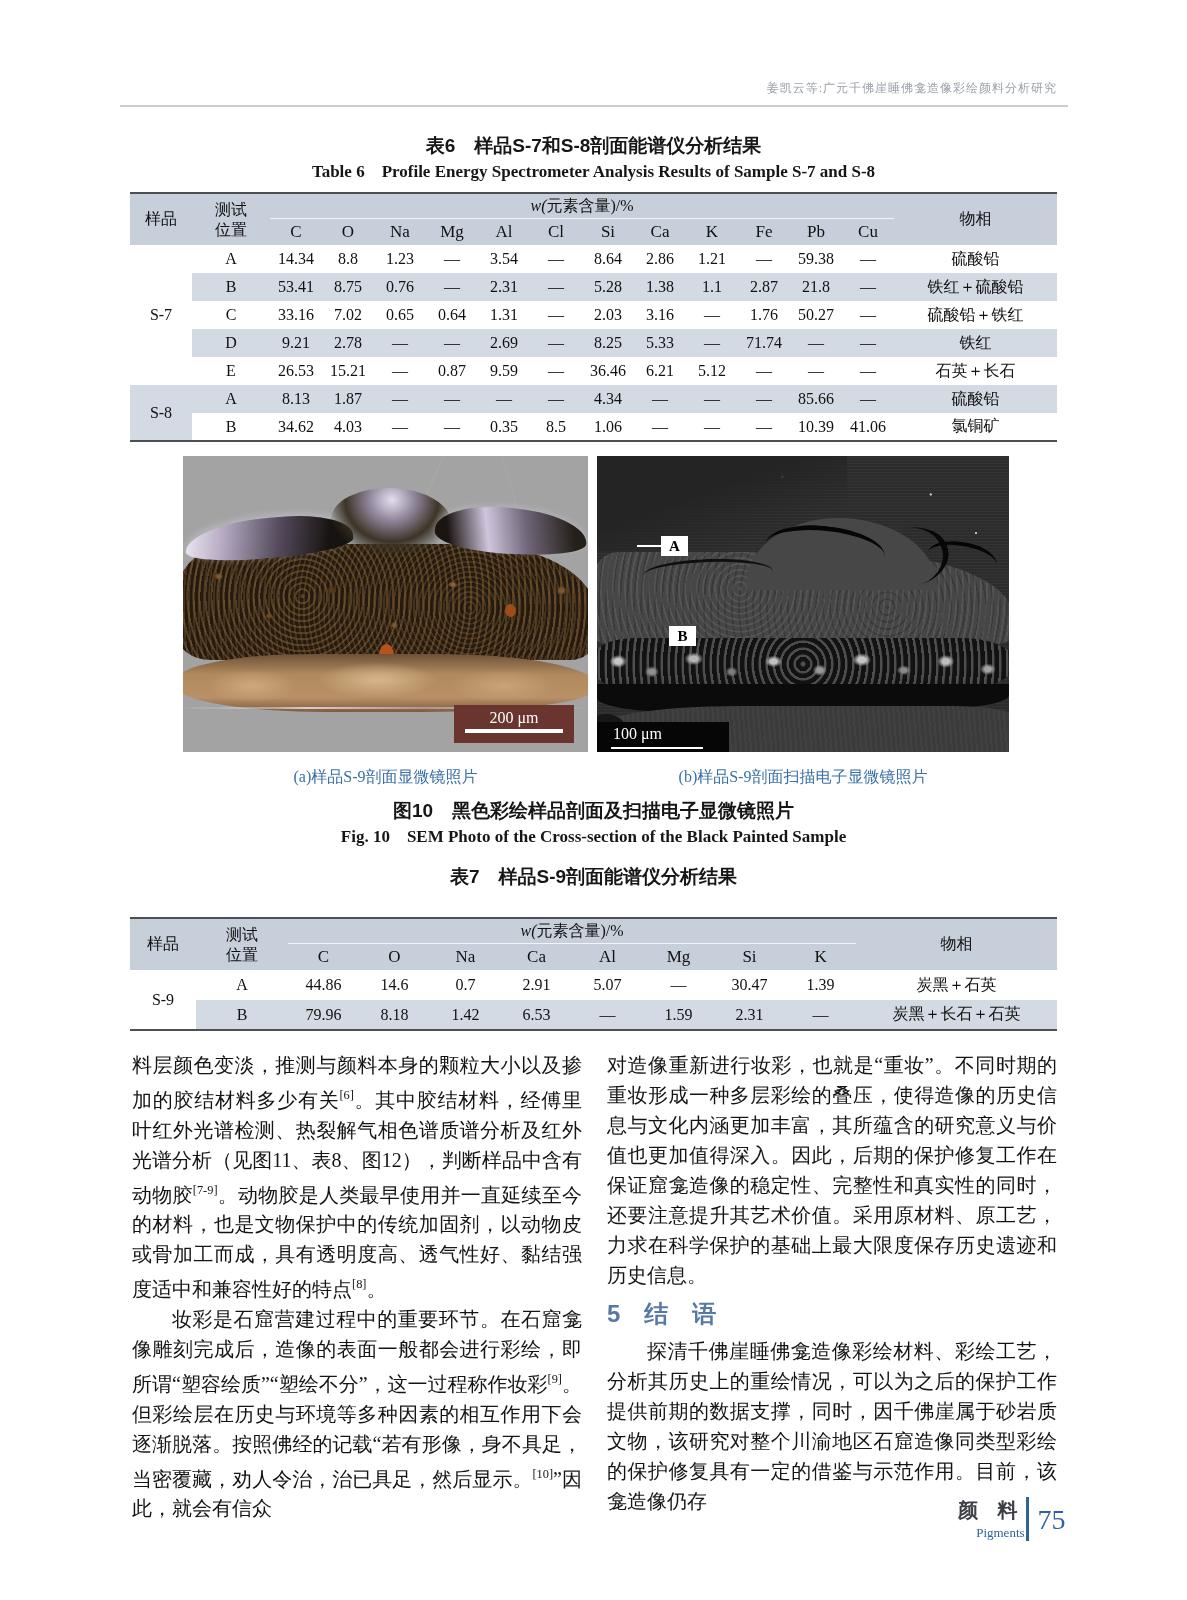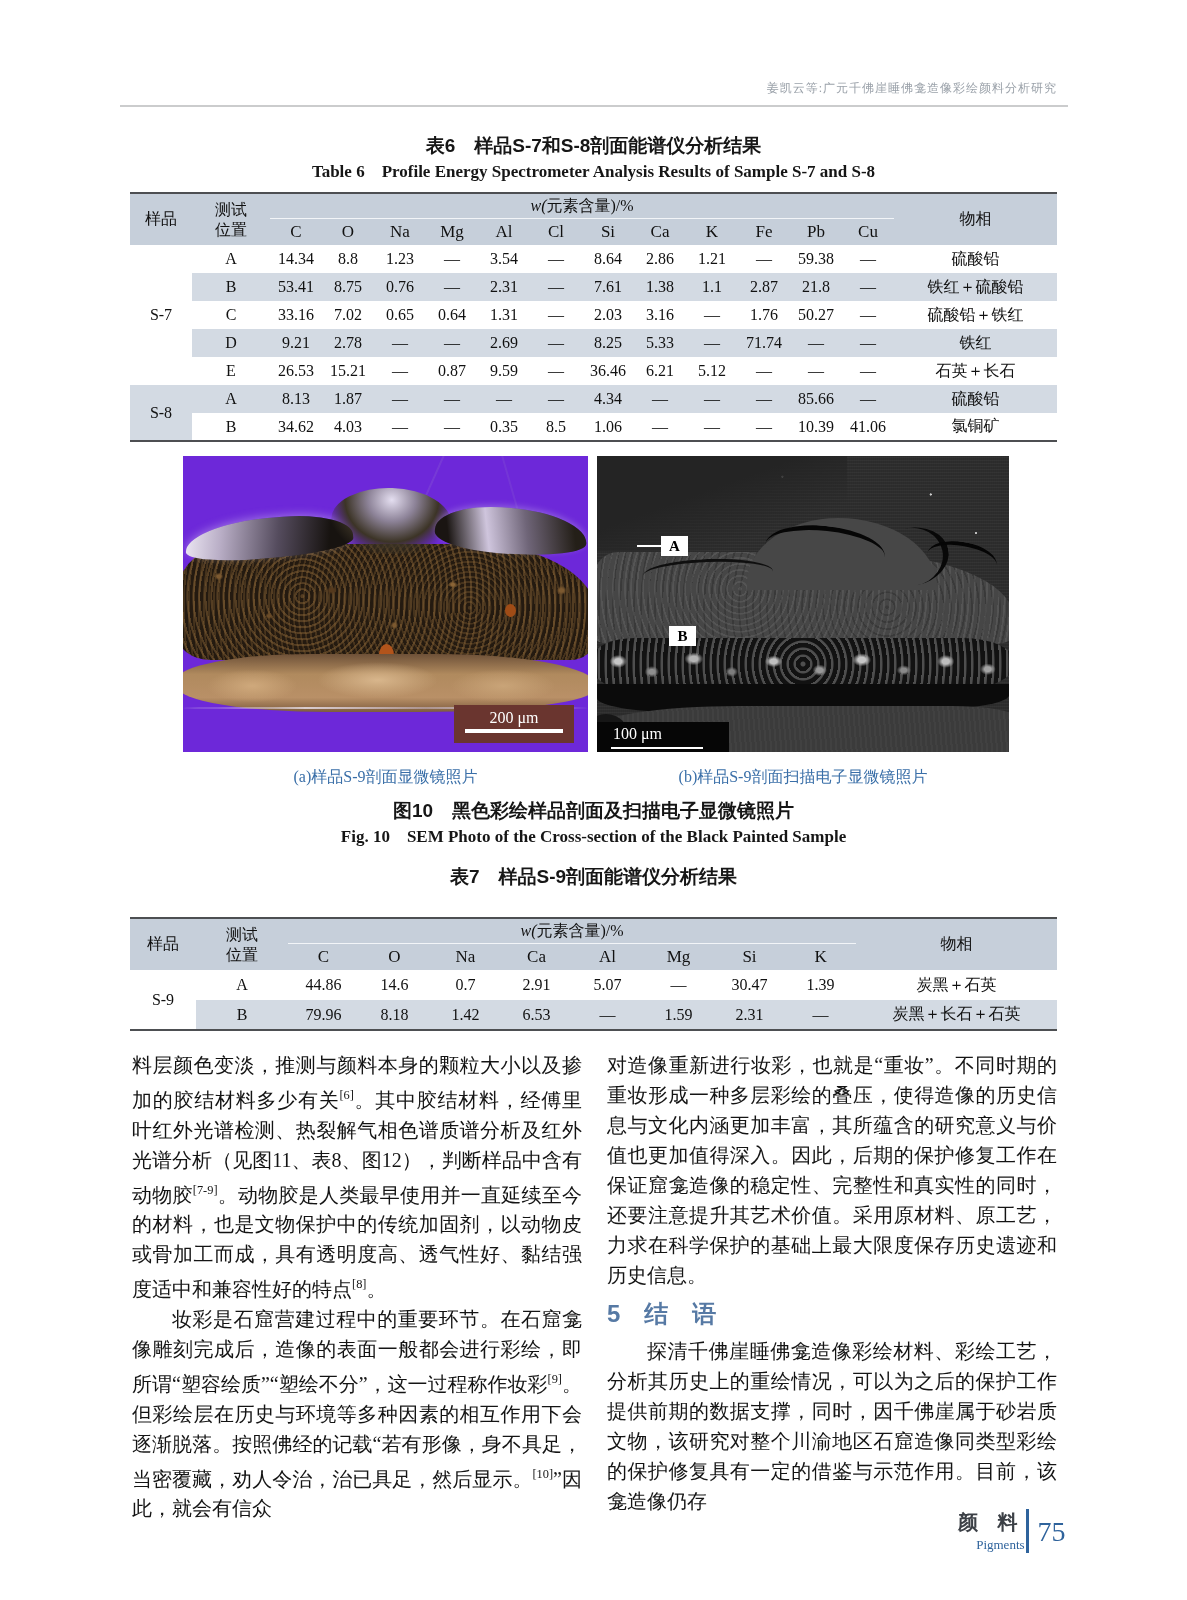--- a/index.html
+++ b/index.html
@@ -32,21 +32,21 @@
   .whdr{border-bottom:1.5px solid #f2f5f8;font-size:16px;}
   .whdr::first-letter{font-style:italic;}
   .pos-hdr span{display:inline-block;width:2.15em;line-height:1.25;text-align:center;}
   .tbl6 tbody tr{height:28px;} .tbl7 tbody tr{height:30px;}
   tr.striped td{background:#d3dae3;}
   td.sample-gray{background:#d3dae3;}
 
   
   .figures{position:absolute;top:456px;left:183px;display:flex;gap:9px;}
 
-  .micro{position:relative;width:405px;height:296px;background:#6d28d9;overflow:hidden;}
+  .micro{position:relative;width:405px;height:296px;background:#a3a3a3;overflow:hidden;}
   .mc-scr1{position:absolute;left:236px;top:-12px;width:2px;height:130px;background:rgba(205,215,195,.10);transform:rotate(24deg);}
   .mc-scr2{position:absolute;left:338px;top:-6px;width:2px;height:150px;background:rgba(205,215,195,.08);transform:rotate(-16deg);}
   .mc-f1{position:absolute;left:2px;top:62px;width:168px;height:40px;background:linear-gradient(100deg,#efeaf6 0%,#b9aec6 22%,#554c5e 55%,#171310 85%);border-radius:55% 45% 50% 50%/75% 65% 35% 35%;transform:rotate(-5deg);box-shadow:0 -2px 8px rgba(235,230,245,.35);}
   .mc-f2{position:absolute;left:148px;top:32px;width:120px;height:66px;background:radial-gradient(ellipse at 50% 18%,#e4def0 0%,#8d8398 28%,#3c3426 55%,rgba(20,15,10,0) 78%);border-radius:50% 50% 42% 45%;transform:rotate(2deg);}
   .mc-f3{position:absolute;left:252px;top:52px;width:152px;height:46px;background:linear-gradient(80deg,#1a1512 10%,#cfc5dd 35%,#6f6578 60%,#241f18 90%);border-radius:45% 55% 55% 45%/60% 70% 35% 40%;transform:rotate(4deg);box-shadow:0 -2px 6px rgba(220,215,235,.3);}
   .mc-gran{position:absolute;left:-6px;top:88px;width:418px;height:116px;background-color:#241a10;background-image:
     radial-gradient(7px 6px at 10% 28%,#7c5930 25%,rgba(0,0,0,0) 65%),
     radial-gradient(6px 5px at 22% 62%,#6b4c28 25%,rgba(0,0,0,0) 65%),
     radial-gradient(8px 6px at 37% 40%,#55391d 25%,rgba(0,0,0,0) 65%),
     radial-gradient(6px 6px at 52% 70%,#7c5930 25%,rgba(0,0,0,0) 65%),
@@ -111,21 +111,21 @@
 
   
   .body-text{position:absolute;top:1050px;left:132px;width:925px;display:flex;gap:25px;}
   .col{width:450px;font-size:20px;line-height:30px;text-align:justify;color:#141414;}
   .col p{margin:0;}
   .indent{text-indent:2em;}
   sup{font-size:.62em;}
   .sec-heading{font-family:"Liberation Sans","DejaVu Sans",sans-serif;font-weight:bold;font-size:24px;color:#5679a4;margin:9px 0 7px 0;text-align:left;text-indent:0;}
 
   
-  .page-footer{position:absolute;top:1497px;left:958px;display:flex;align-items:flex-start;margin-top:12px;}
+  .page-footer{position:absolute;top:1497px;left:958px;display:flex;align-items:flex-start;}
   .pf-zh{font-family:"Liberation Sans","DejaVu Sans",sans-serif;font-weight:bold;font-size:20px;letter-spacing:7px;color:#3c4046;}
   .pf-en{font-size:13px;color:#2f639c;text-align:right;margin-top:1px;}
   .pf-bar{width:3px;height:44px;background:#2f639c;margin:0 9px 0 1px;}
   .pf-num{font-size:28px;color:#2f639c;margin-top:7px;}
 </style>
 </head>
 <body>
 
 <div class="page">
 
@@ -183,21 +183,21 @@
         <td>硫酸铅</td>
       </tr>
       <tr class="striped">
         <td>B</td>
         <td>53.41</td>
           <td>8.75</td>
           <td>0.76</td>
           <td>—</td>
           <td>2.31</td>
           <td>—</td>
-          <td>7.61</td>
+          <td>5.28</td>
           <td>1.38</td>
           <td>1.1</td>
           <td>2.87</td>
           <td>21.8</td>
           <td>—</td>
         <td>铁红＋硫酸铅</td>
       </tr>
       <tr>
         <td>C</td>
         <td>33.16</td>

